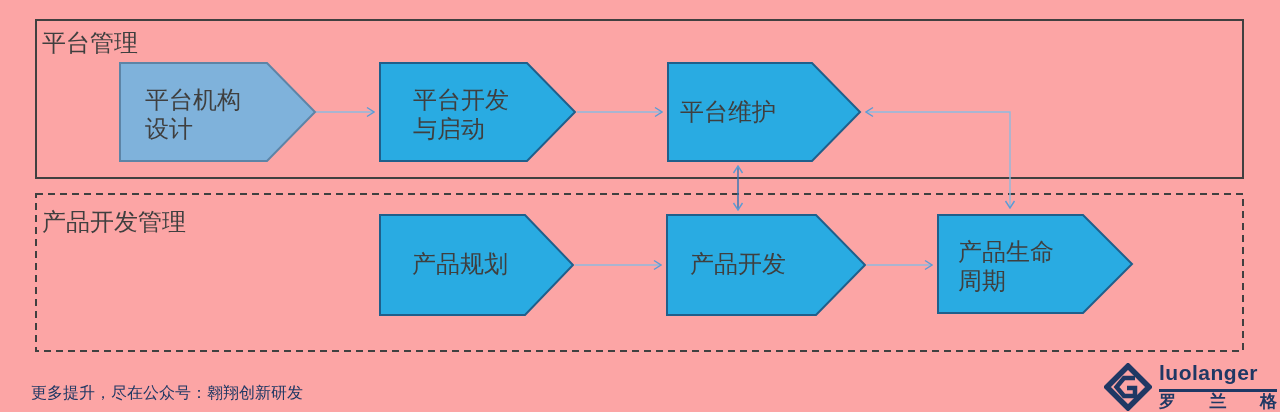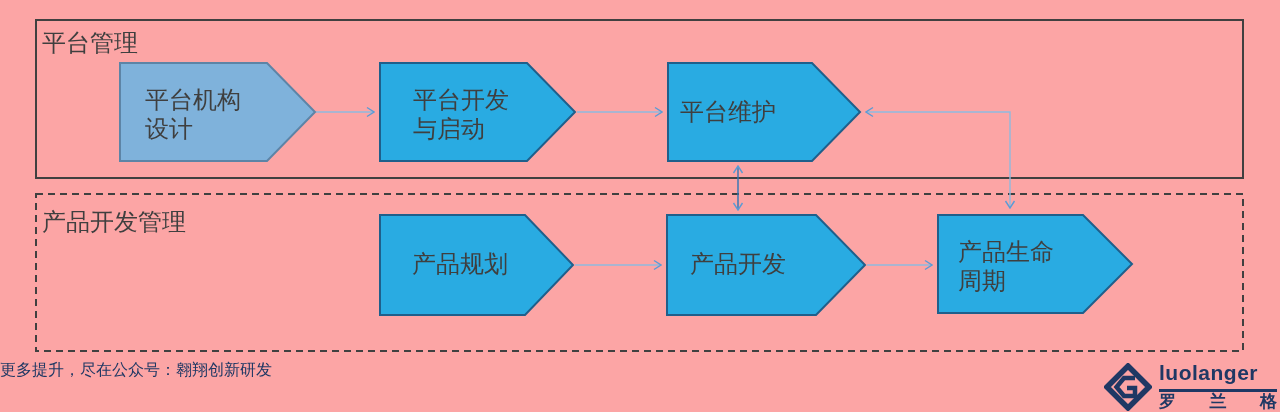--- a/index.html
+++ b/index.html
@@ -10,22 +10,23 @@
   #diagram{position:absolute;left:0;top:0;}
   .lane-box{fill:none;stroke:var(--lane-border);stroke-width:2;}
   .lane-box.dashed{stroke-dasharray:7 5;}
   .lane-title{font-size:24px;fill:var(--text-dark);}
   .shape-bright{fill:var(--shape-blue);stroke:var(--shape-blue-border);stroke-width:2;}
   .shape-light{fill:var(--shape-lightblue);stroke:var(--shape-lightblue-border);stroke-width:2;}
   .shape-label{font-size:24px;fill:var(--text-dark);}
   .conn{fill:none;stroke:var(--connector);stroke-width:1.4;}
   .conn.dark{stroke:var(--connector-dark);}
   #footer-promo{
-    position:absolute;left:0;top:360px;font-size:16px;color:var(--navy);
+    position:absolute;left:0;top:383px;font-size:16px;color:var(--navy);
     white-space:nowrap;
+    padding-left:31px;
   }
   #logo{position:absolute;left:1104px;top:362px;display:flex;align-items:center;gap:7px;}
   #logo-text{display:flex;flex-direction:column;width:118px;}
   #logo-latin{
     font-size:21px;font-weight:bold;color:var(--navy);letter-spacing:0.5px;
     line-height:1;padding-bottom:6px;border-bottom:3px solid var(--navy);
   }
   #logo-cn{
     display:flex;justify-content:space-between;font-size:17px;font-weight:bold;
     color:var(--navy);margin-top:1px;line-height:1.1;

